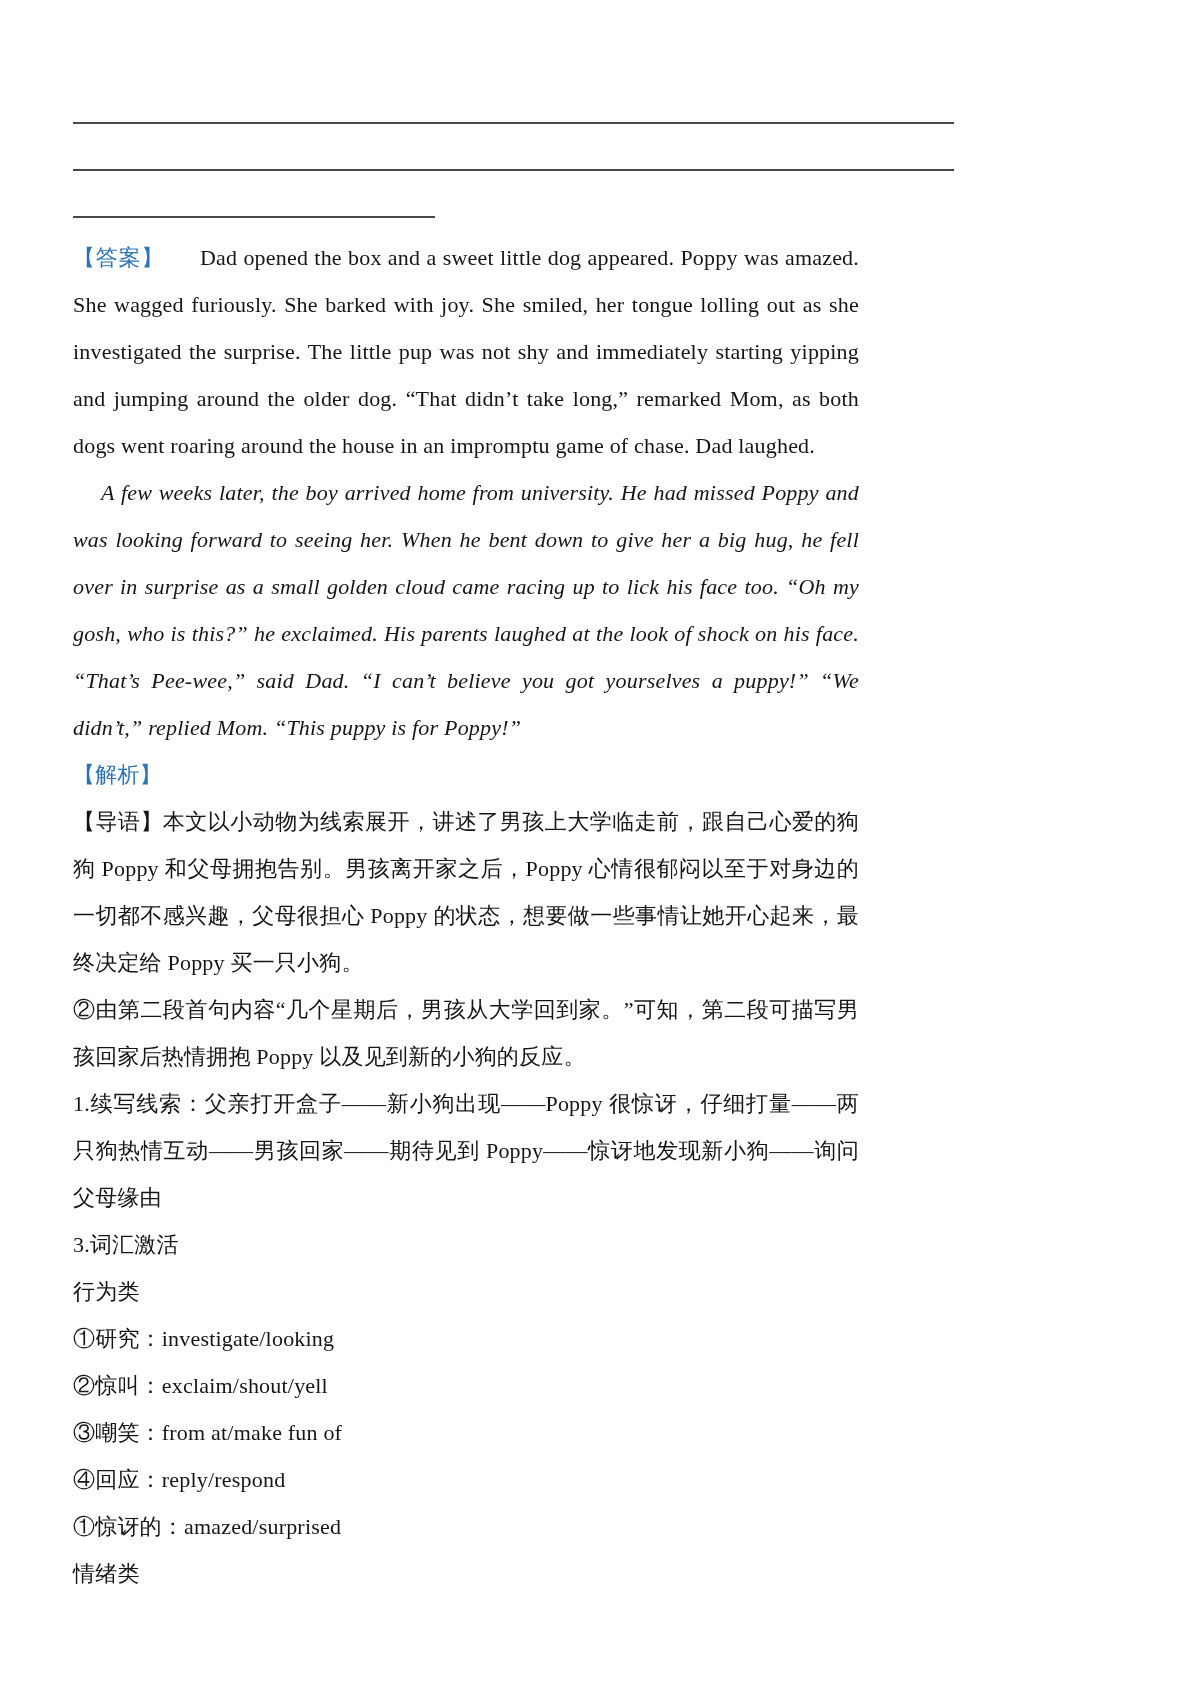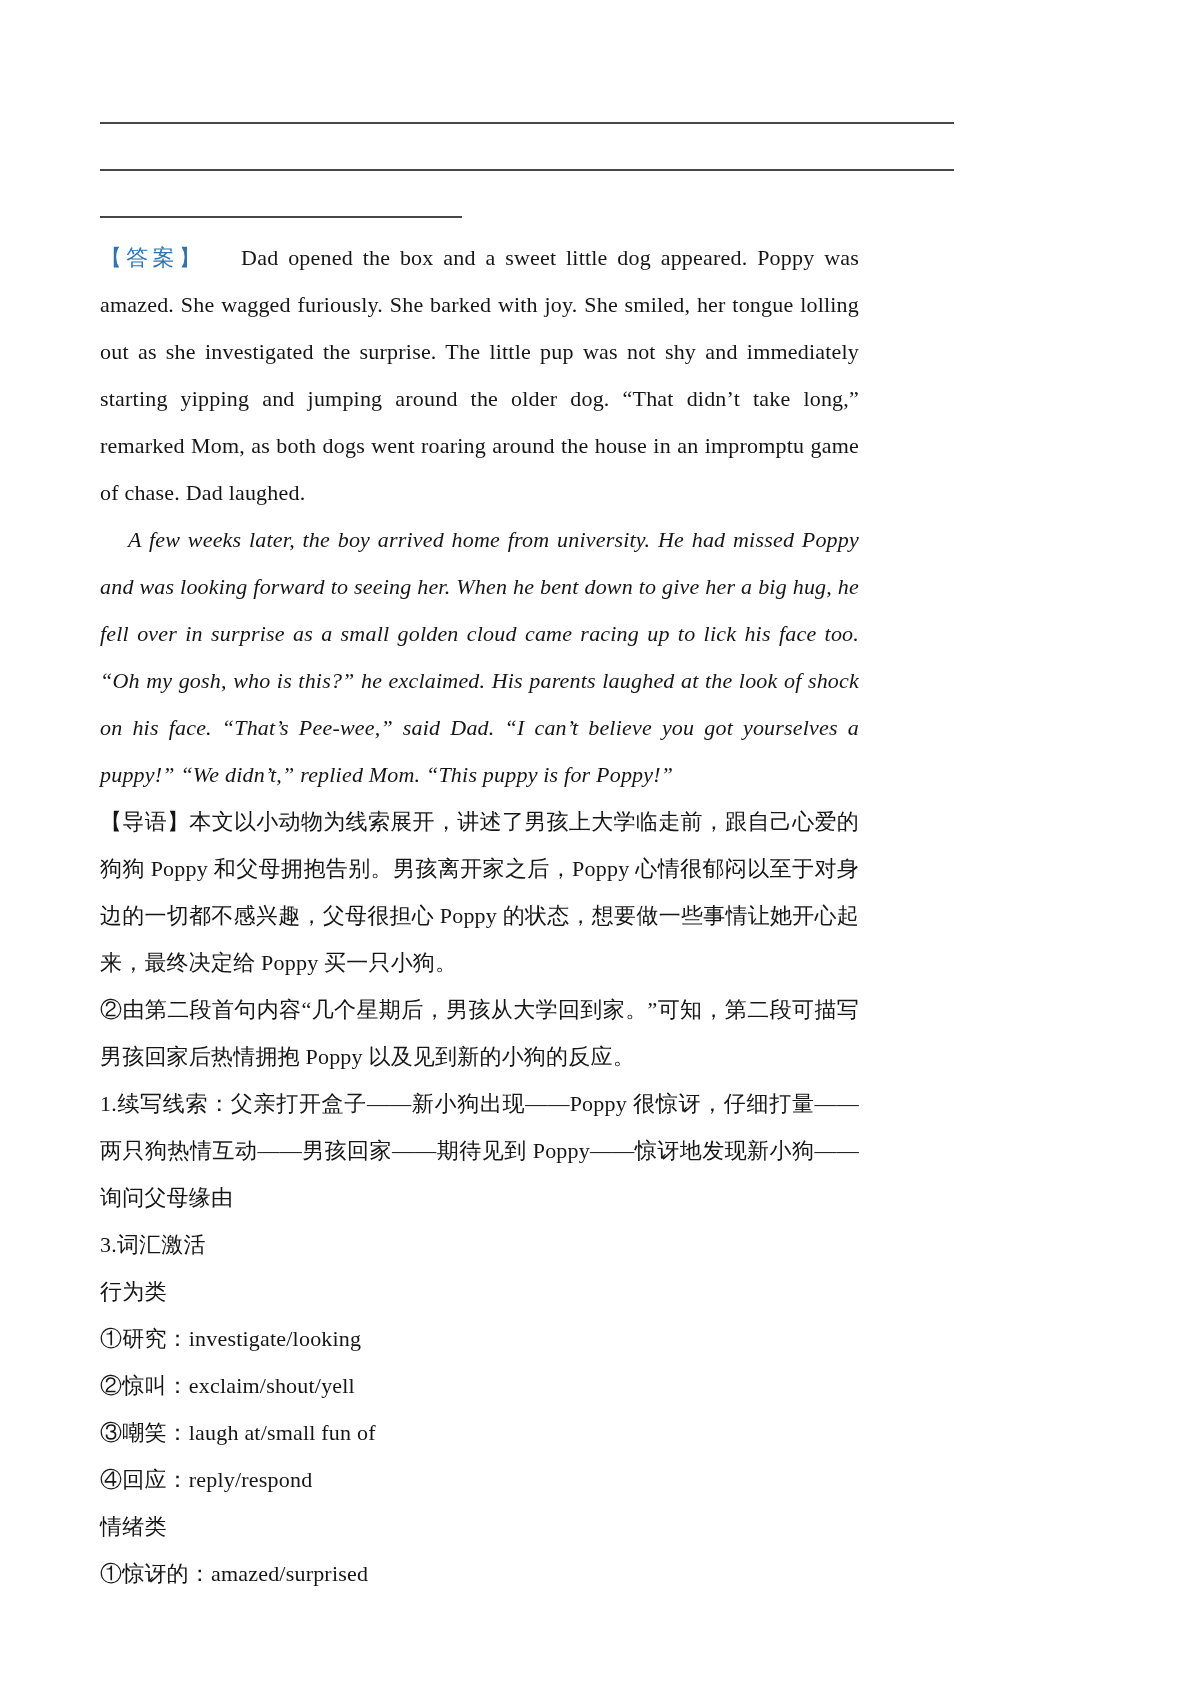--- a/index.html
+++ b/index.html
@@ -11,21 +11,21 @@
     width: 1200px;
     height: 1698px;
     font-family: "Liberation Serif", "DejaVu Serif", serif;
     color: #151515;
   }
   .page {
     position: relative;
     width: 954px;
     height: 1698px;
     box-sizing: border-box;
-    padding: 77px 95px 0 100px;
+    padding: 77px 95px 0 73px;
     overflow: hidden;
     background: #ffffff;
   }
   .blank-line {
     height: 47px;
     box-sizing: border-box;
     border-bottom: 2px solid #474747;
   }
   .blank-line.long { width: 983px; }
   .blank-line.short { width: 362px; }
@@ -47,38 +47,39 @@
 <div class="page">
 
   <div class="blank-line long"></div>
   <div class="blank-line long"></div>
   <div class="blank-line short"></div>
 
   <p class="para answer-start"><span class="blue label-gap">【答案】</span><span>Dad opened the box and a sweet little dog appeared. Poppy was amazed. She wagged furiously. She barked with joy. She smiled, her tongue lolling out as she investigated the surprise. The little pup was not shy and immediately starting yipping and jumping around the older dog. “That didn’t take long,” remarked Mom, as both dogs went roaring around the house in an impromptu game of chase. Dad laughed.</span></p>
 
   <p class="para indent">A few weeks later, the boy arrived home from university. He had missed Poppy and was looking forward to seeing her. When he bent down to give her a big hug, he fell over in surprise as a small golden cloud came racing up to lick his face too. “Oh my gosh, who is this?” he exclaimed. His parents laughed at the look of shock on his face. “That’s Pee-wee,” said Dad. “I can’t believe you got yourselves a puppy!” “We didn’t,” replied Mom. “This puppy is for Poppy!”</p>
 
+  <p class="para"><span class="blue">【解析】</span></p>
 
   <p class="para"><span>【导语】</span><span>本文以小动物为线索展开，讲述了男孩上大学临走前，跟自己心爱的狗狗 Poppy 和父母拥抱告别。男孩离开家之后，Poppy 心情很郁闷以至于对身边的一切都不感兴趣，父母很担心 Poppy 的状态，想要做一些事情让她开心起来，最终决定给 Poppy 买一只小狗。</span></p>
 
 
 
   <p class="para">②由第二段首句内容“几个星期后，男孩从大学回到家。”可知，第二段可描写男孩回家后热情拥抱 Poppy 以及见到新的小狗的反应。</p>
 
   <p class="para">1.续写线索：父亲打开盒子——新小狗出现——Poppy 很惊讶，仔细打量——两只狗热情互动——男孩回家——期待见到 Poppy——惊讶地发现新小狗——询问父母缘由</p>
 
   <p class="para">3.词汇激活</p>
 
   <p class="para">行为类</p>
 
   <p class="para">①研究：investigate/looking</p>
 
   <p class="para">②惊叫：exclaim/shout/yell</p>
 
-  <p class="para">③嘲笑：laugh at/small fun of</p>
+  <p class="para">③嘲笑：from at/make fun of</p>
 
   <p class="para">④回应：reply/respond</p>
 
+  <p class="para">①惊讶的：amazed/surprised</p>
+
   <p class="para">情绪类</p>
-
-  <p class="para">①惊讶的：amazed/surprised</p>
 
 </div>
 
 </body></html>

